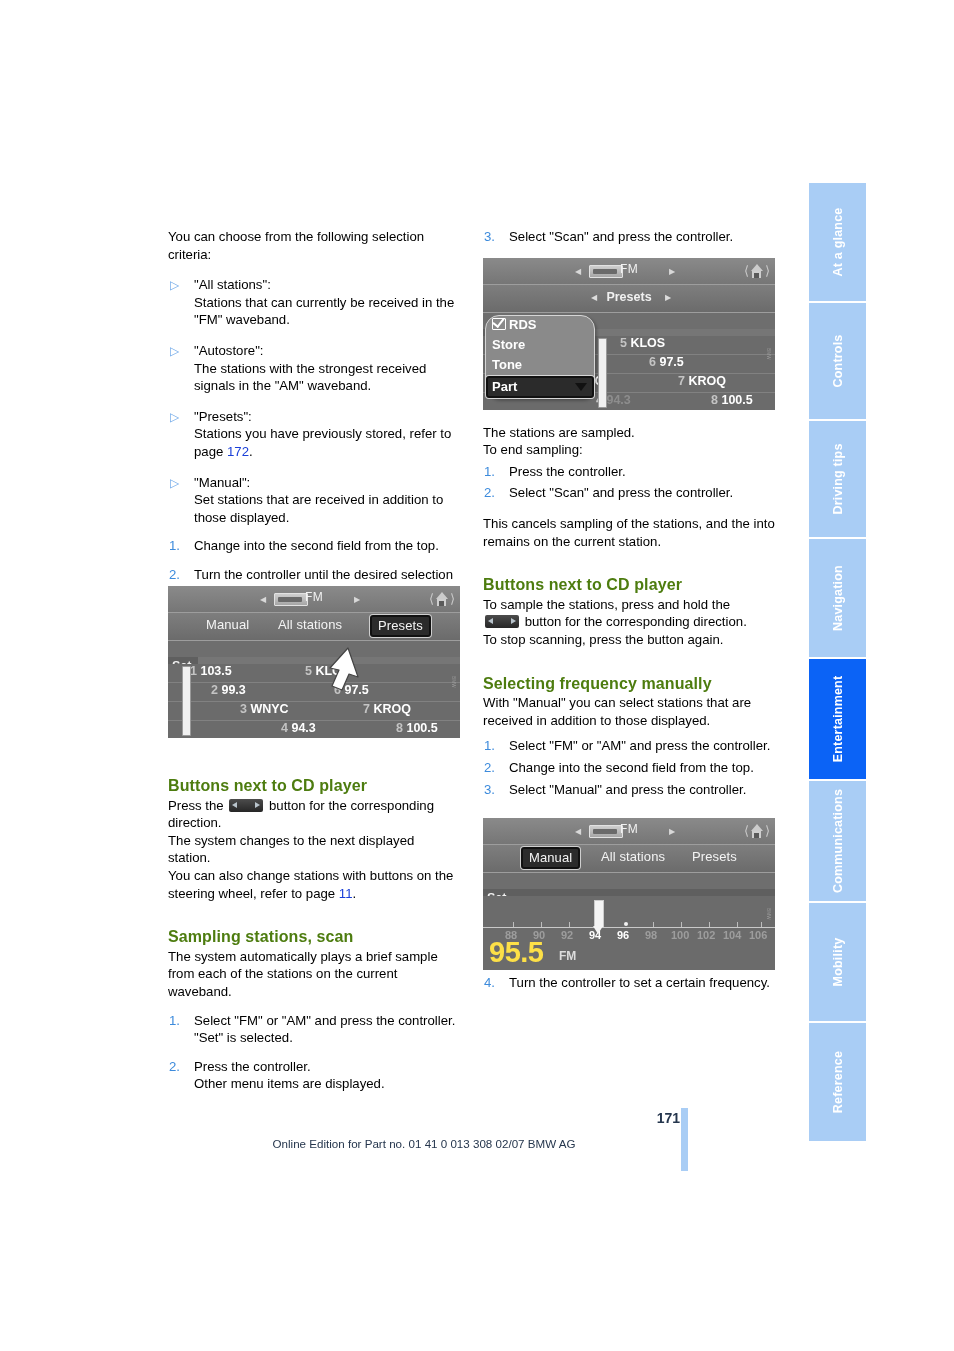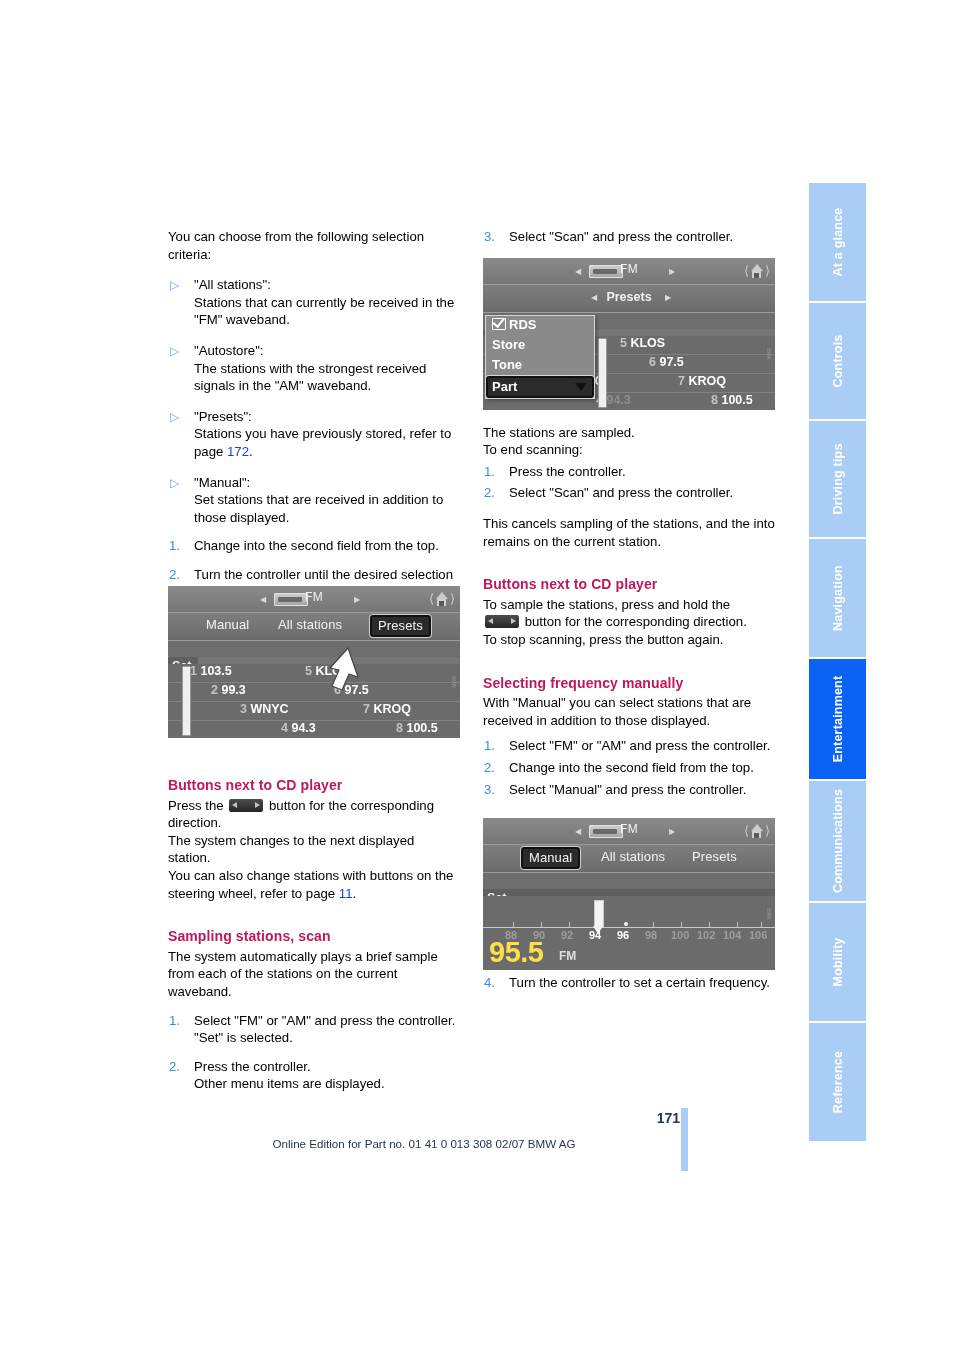--- a/index.html
+++ b/index.html
@@ -60,22 +60,22 @@
   }
   .numitem .num {
     position: absolute;
     left: 1px; top: 0;
     color: #3d8bdc;
     font-size: 13.2px;
   }
   .numitem.tight { margin-top: 4px; }
 
   h3.heading {
-    color: #be185d;
-    font-size: 14px;
+    color: #4d7c0f;
+    font-size: 16px;
     font-weight: bold;
     margin: 26px 0 2px 0;
     letter-spacing: 0.1px;
   }
 
   .link { color: #1a3fd8; }
 
   
   .rocker {
     display: inline-block;
@@ -304,21 +304,21 @@
   }
   .arrow-cursor svg { display: block; }
 
   
   .d-menu {
     position: absolute;
     left: 2px; top: 57px;
     width: 108px;
     background: #8a8a8a;
     border: 1px solid #d6d6d6;
-    border-radius: 0;
+    border-radius: 14px;
     box-shadow: 2px 2px 3px rgba(0,0,0,0.25);
   }
   .d-menu .mi {
     position: relative;
     height: 20px;
     font-size: 13px;
     font-weight: bold;
     color: #ffffff;
     padding: 1px 0 0 6px;
     box-sizing: border-box;
@@ -551,21 +551,21 @@
   <div class="col col-right">
 
     <div class="numitem" style="margin-top:0">
       <span class="num">3.</span>
       <span>Select "Scan" and press the controller.</span>
     </div>
 
     <div style="height:178px"></div>
 
     <p class="body">The stations are sampled.</p>
-    <p class="body">To end scanning:</p>
+    <p class="body">To end sampling:</p>
 
     <div class="numitem tight">
       <span class="num">1.</span>
       <span>Press the controller.</span>
     </div>
     <div class="numitem tight">
       <span class="num">2.</span>
       <span>Select "Scan" and press the controller.</span>
     </div>
 

